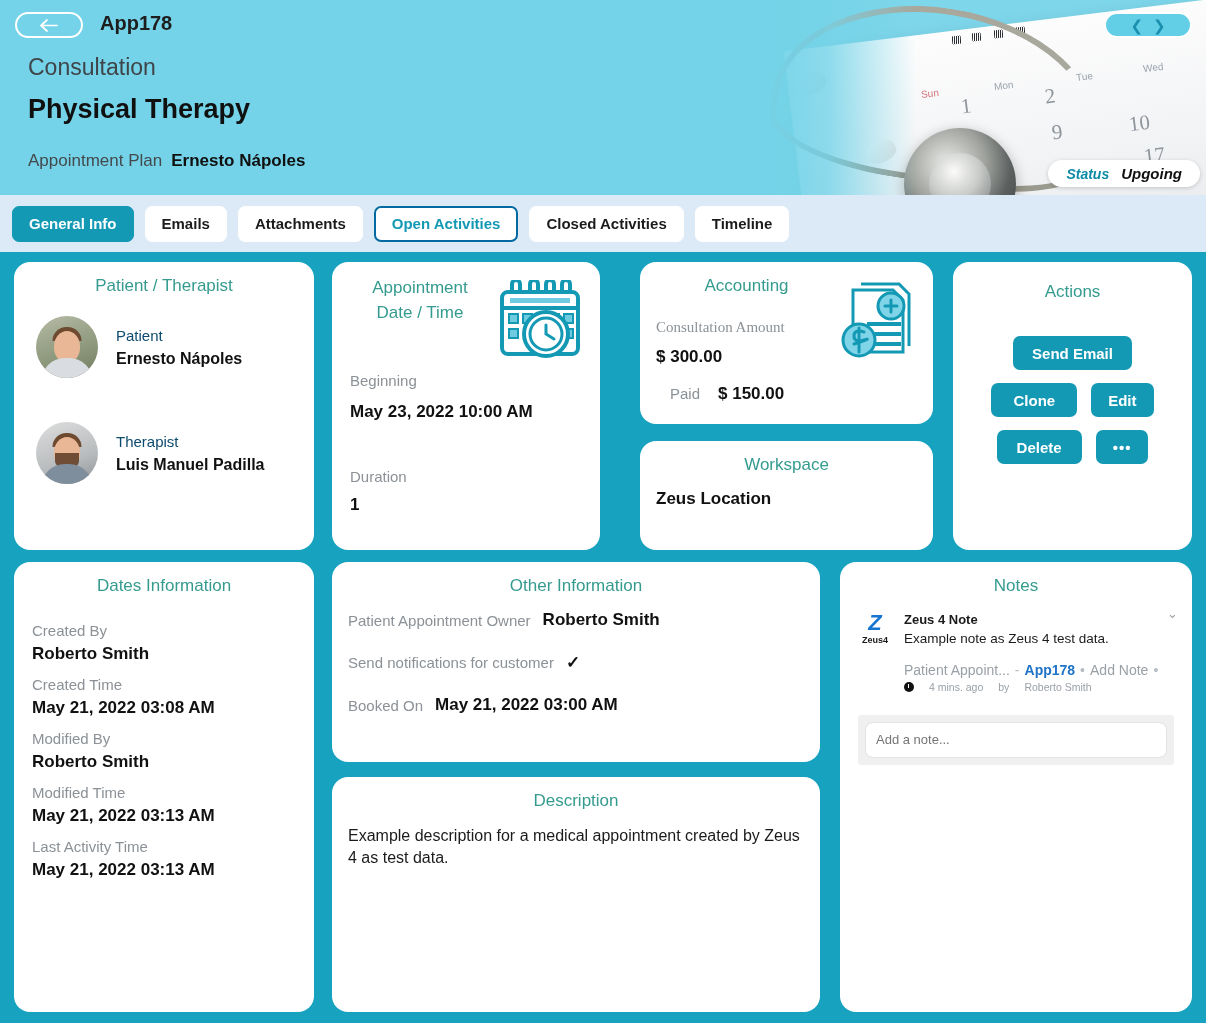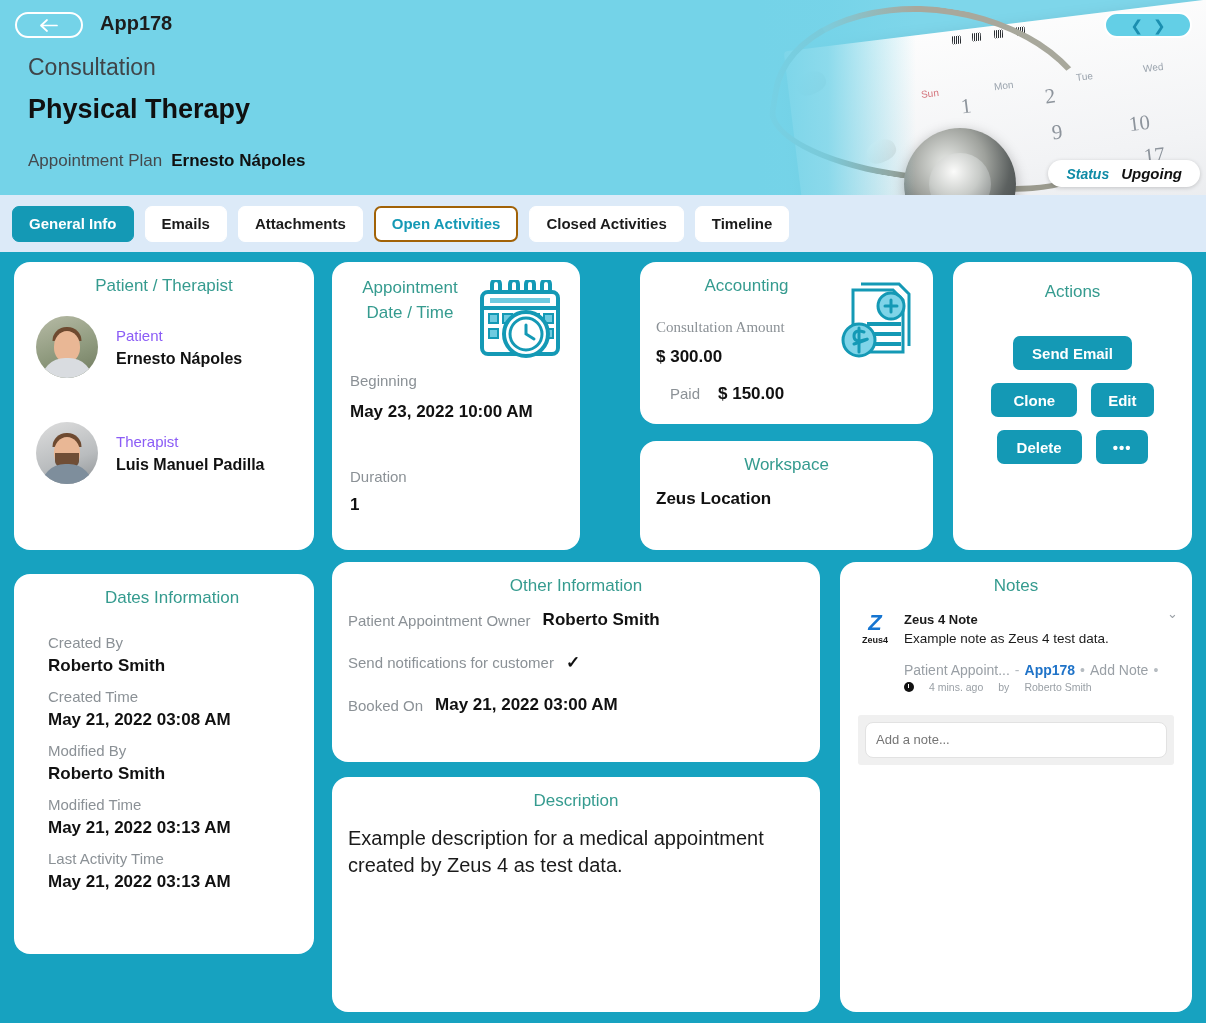--- a/index.html
+++ b/index.html
@@ -163,21 +163,21 @@
     display: flex; align-items: center;
     padding: 0 16px;
     font-size: 15px; font-weight: bold; color: #1b1b1b;
     cursor: pointer;
     white-space: nowrap;
   }
   .tab.active {
     background: #1499b5; color: #ffffff; border-color: #1499b5;
   }
   .tab.outlined {
-    background: #ffffff; color: #1499b5; border: 2px solid #a16207;
+    background: #ffffff; color: #1499b5; border: 2px solid #0369a1;
   }
 
   
   .body {
     width: 1206px; height: 771px;
     background: #17a2c0;
     padding: 9px 10px 0 10px;
     position: relative;
   }
   .card {
@@ -187,26 +187,26 @@
   }
   .card-title {
     text-align: center;
     color: #359b8f;
     font-size: 17px;
     padding-top: 14px;
   }
 
   
   #card-patient { left: 14px;  top: 10px;  width: 300px; height: 288px; }
-  #card-date    { left: 332px; top: 10px;  width: 248px; height: 288px; }
+  #card-date    { left: 332px; top: 10px;  width: 268px; height: 288px; }
   #card-acct    { left: 640px; top: 10px;  width: 293px; height: 162px; }
   #card-ws      { left: 640px; top: 189px; width: 293px; height: 109px; }
   #card-actions { left: 953px; top: 10px;  width: 239px; height: 288px; }
   
-  #card-dates   { left: 14px;  top: 322px; width: 300px; height: 380px; padding-left: 16px; }
+  #card-dates   { left: 14px;  top: 310px; width: 300px; height: 450px; }
   #card-other   { left: 332px; top: 310px; width: 488px; height: 200px; }
   #card-desc    { left: 332px; top: 525px; width: 488px; height: 235px; }
   #card-notes   { left: 840px; top: 310px; width: 352px; height: 450px; }
 
   .avatar-row {
     display: flex; align-items: center;
     gap: 18px; padding-left: 22px; margin-top: 18px;
   }
   .avatar {
     width: 62px; height: 62px; border-radius: 50%;
@@ -235,21 +235,21 @@
     background: #5b3c26; opacity: .85;
   }
   .body-shirt {
     position: absolute; left: 50%; bottom: -4px;
     transform: translateX(-50%);
     width: 52px; height: 24px; border-radius: 26px 26px 0 0;
     background: #d9dce0;
   }
   .body-shirt.blue { background: #7e8e9c; }
   .person-info { display: flex; flex-direction: column; gap: 6px; }
-  .person-role { font-size: 15px; color: #8b5cf6; }
+  .person-role { font-size: 15px; color: #0c4a6e; }
   .person-name { font-size: 16px; font-weight: bold; color: #111; }
 
   .field-label { font-size: 15px; color: #8b9196; }
   .field-value { font-size: 17px; font-weight: bold; color: #111; }
 
   .dt-head { display: flex; align-items: flex-start; justify-content: space-between; padding: 0 14px; }
   .dt-title { color: #359b8f; font-size: 17px; text-align: center; padding-top: 14px; width: 150px; line-height: 1.45; }
 
   .acct-row { display: flex; align-items: flex-start; justify-content: space-between; padding: 0 16px; }
 
@@ -262,21 +262,21 @@
   .actions-wrap { padding: 34px 18px 0 18px; display: flex; flex-direction: column; align-items: center; gap: 13px; }
   .actions-row { display: flex; gap: 14px; justify-content: center; width: 100%; }
 
   .dates-list { padding: 14px 18px 0 18px; display: flex; flex-direction: column; gap: 0px; }
   .dates-list .field-label { margin-top: 12px; }
   .dates-list .field-value { margin-top: 5px; font-size: 17px; }
 
   .other-rows { padding: 14px 16px 0 16px; display: flex; flex-direction: column; gap: 22px; }
   .other-row { display: flex; align-items: center; gap: 12px; }
 
-  .desc-text { padding: 14px 16px 0 16px; font-size: 20px; color: #1b1b1b; line-height: 1.35; }
+  .desc-text { padding: 14px 16px 0 16px; font-size: 16px; color: #1b1b1b; line-height: 1.35; }
 
   .note-item { display: flex; gap: 12px; padding: 16px 16px 0 18px; position: relative; }
   .zeus-logo { width: 34px; flex: 0 0 34px; text-align: center; }
   .zeus-z { font-size: 22px; font-weight: bold; color: #1675d1; font-style: italic; line-height: 1; }
   .zeus-word { font-size: 9px; font-weight: bold; color: #1a1a1a; margin-top: 1px; }
   .note-title { font-size: 13px; font-weight: bold; color: #1b1b1b; }
   .note-body { font-size: 13.5px; color: #1b1b1b; margin-top: 3px; line-height: 1.3; }
   .note-meta { margin-top: 14px; font-size: 14px; color: #9aa0a6; display: flex; flex-wrap: wrap; align-items: center; gap: 5px; }
   .note-meta .link { color: #1f73c8; font-weight: bold; }
   .note-meta .dot { color: #b6bcc1; }

